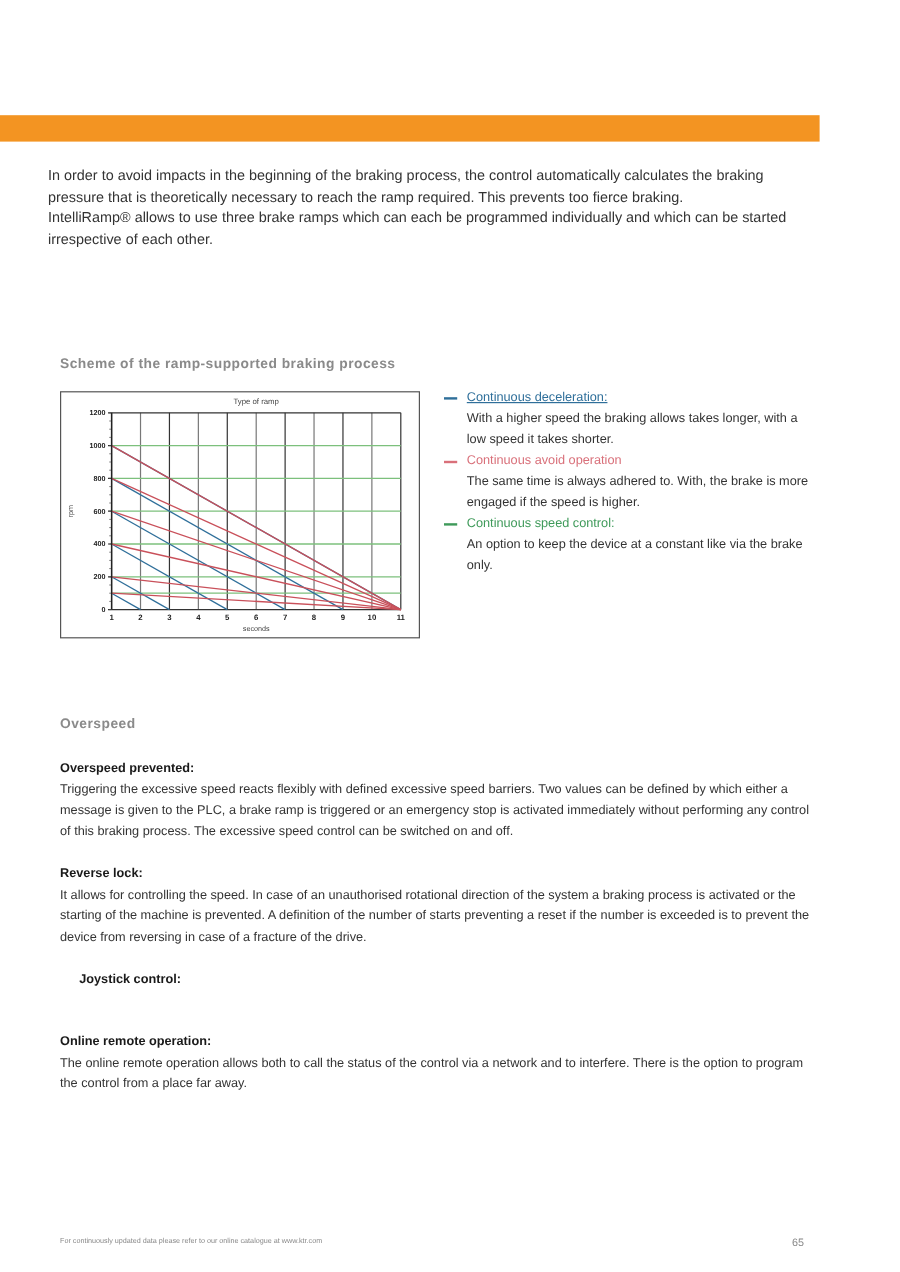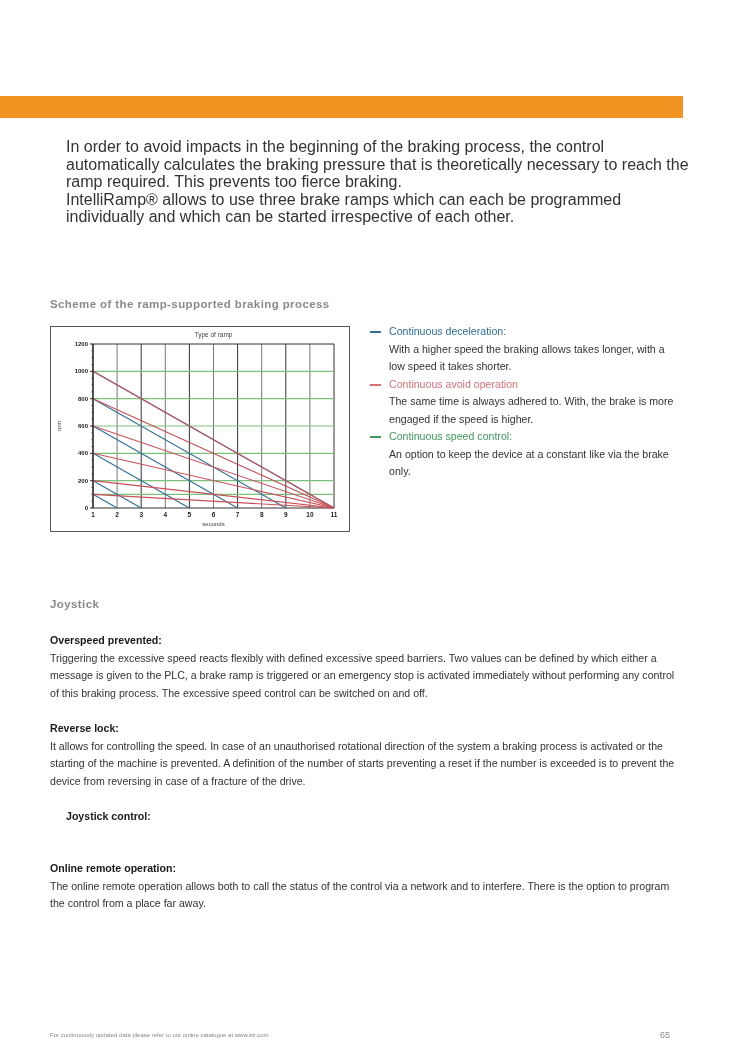--- a/index.html
+++ b/index.html
@@ -1,19 +1,19 @@
 <!DOCTYPE html>
 <html><head>
 <meta charset="utf-8">
 <style>
   html, body { margin: 0; padding: 0; background: #ffffff; }
   body { width: 750px; height: 1060px; position: relative; overflow: hidden;
          font-family: "Liberation Sans", sans-serif; color: #2a2a2a; }
   .orange-bar { position: absolute; left: 0; top: 96px; width: 683px; height: 22px; background: #f39422; }
-  .intro { position: absolute; left: 66px; top: 138px; width: 630px; font-size: 16px; line-height: 17.5px; color: #333; }
+  .intro { position: absolute; left: 40px; top: 138px; width: 630px; font-size: 12px; line-height: 17.5px; color: #333; }
   .intro p { margin: 0; }
   .section-heading { position: absolute; left: 50px; font-size: 11.5px; font-weight: bold; color: #8a8a8a; letter-spacing: 0.4px; }
   .chart-frame { position: absolute; left: 50px; top: 326px; width: 300px; height: 206px; border: 1px solid #555; box-sizing: border-box; background: #fff; }
   .chart-frame svg { position: absolute; left: 0; top: 0; }
   .legend { position: absolute; left: 370px; top: 323px; width: 305px; font-size: 10.6px; line-height: 17.5px; color: #333; }
   .legend-item { position: relative; padding-left: 19px; }
   .legend-dash { position: absolute; left: 0; top: 8px; width: 11px; height: 2px; }
   .legend-title { display: block; }
   .legend-desc { display: block; }
   .function-block { position: absolute; left: 50px; width: 630px; font-size: 10.6px; line-height: 17.5px; color: #333; }
@@ -120,36 +120,36 @@
       <polyline points="42,126.33333333333334 283,181" fill="none" stroke="#c9505a" stroke-width="1.1"></polyline>
       <polyline points="42,153.66666666666666 283,181" fill="none" stroke="#c9505a" stroke-width="1.1"></polyline>
       <polyline points="42,167.33333333333334 283,181" fill="none" stroke="#c9505a" stroke-width="1.1"></polyline>
       <line x1="42" y1="17" x2="42" y2="181" stroke="#222" stroke-width="1.2"></line>
     </svg>
 </div>
 
 <div class="legend">
   <div class="legend-item">
     <span class="legend-dash" style="background:#2f6f9a;"></span>
-    <span class="legend-title" style="color:#2f6f9a;">Continuous deceleration:</span>
+    <span class="legend-title" style="color:#2f6f9a;text-decoration:underline;">Continuous deceleration:</span>
     <span class="legend-desc">With a higher speed the braking allows takes longer, with a low speed it takes shorter.</span>
   </div>
   <div class="legend-item">
     <span class="legend-dash" style="background:#d9707a;"></span>
     <span class="legend-title" style="color:#d9707a;">Continuous avoid operation</span>
     <span class="legend-desc">The same time is always adhered to. With, the brake is more engaged if the speed is higher.</span>
   </div>
   <div class="legend-item">
     <span class="legend-dash" style="background:#3f9a5a;"></span>
     <span class="legend-title" style="color:#3f9a5a;">Continuous speed control:</span>
     <span class="legend-desc">An option to keep the device at a constant like via the brake only.</span>
   </div>
 </div>
 
-<div class="section-heading" style="top:598px;">Joystick</div>
+<div class="section-heading" style="top:598px;">Overspeed</div>
 
 <div class="function-block" style="top:632px;">
   <span class="fh">Overspeed prevented:</span>
   <span class="fd">Triggering the excessive speed reacts flexibly with defined excessive speed barriers. Two values can be defined by which either a message is given to the PLC, a brake ramp is triggered or an emergency stop is activated immediately without performing any control of this braking process. The excessive speed control can be switched on and off.</span>
 </div>
 <div class="function-block" style="top:720px;">
   <span class="fh">Reverse lock:</span>
   <span class="fd">It allows for controlling the speed. In case of an unauthorised rotational direction of the system a braking process is activated or the starting of the machine is prevented. A definition of the number of starts preventing a reset if the number is exceeded is to prevent the device from reversing in case of a fracture of the drive.</span>
 </div>
 <div class="function-block" style="top:808px;margin-left:16px;">

